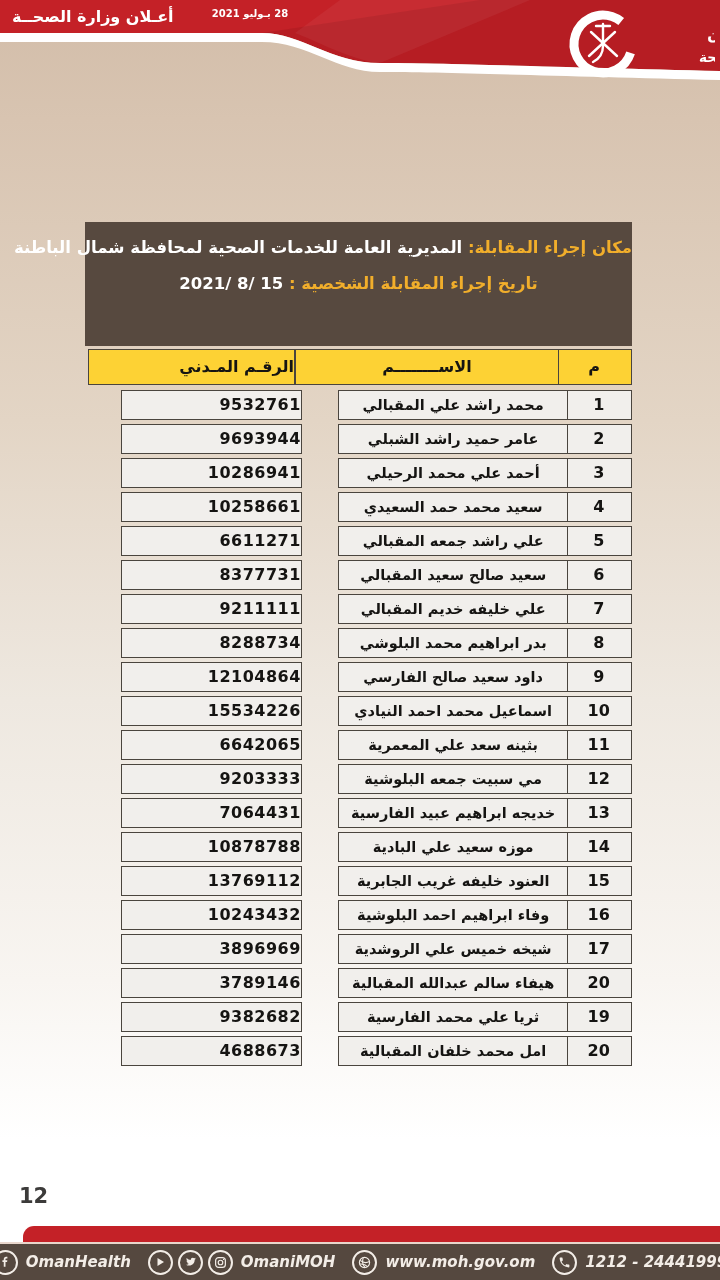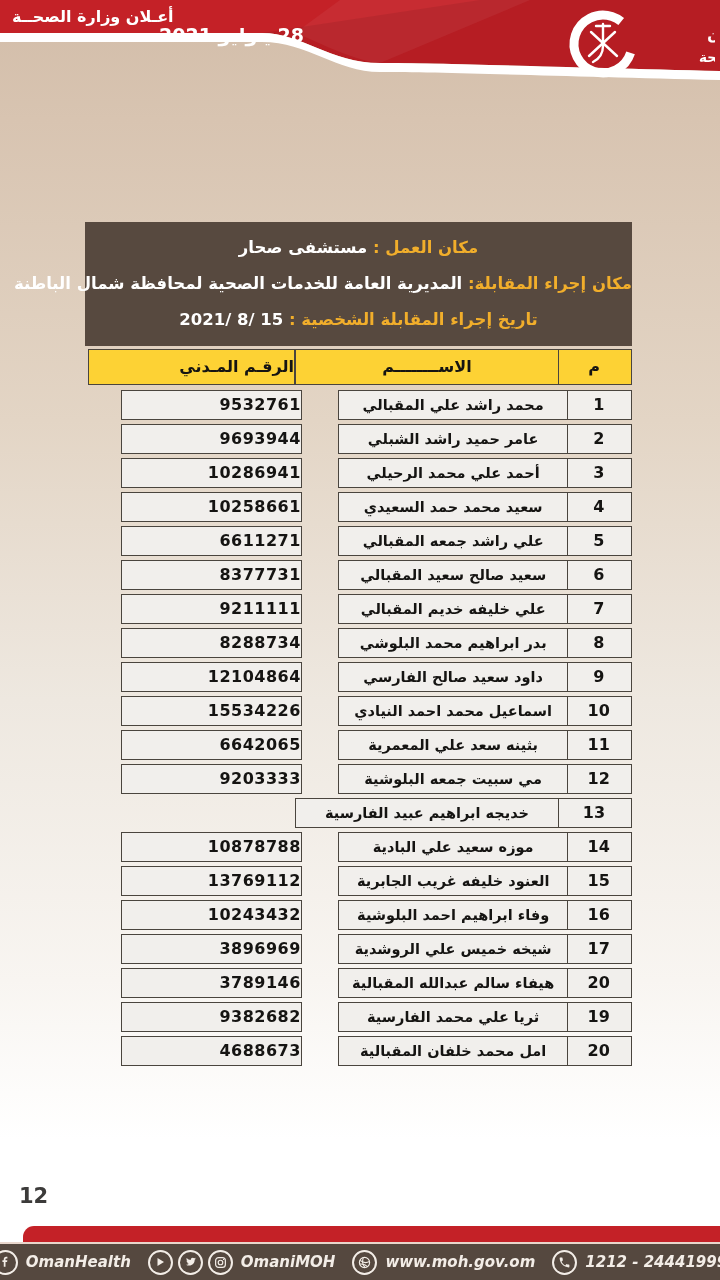--- a/index.html
+++ b/index.html
@@ -10,21 +10,21 @@
     font-family:"DejaVu Sans","Liberation Sans",sans-serif;
   }
   
   .band-svg{position:absolute;top:0;left:0;}
   .hdr-announce{
     position:absolute;top:7px;left:12px;width:215px;color:#fff;
     font-size:16px;font-weight:bold;text-align:left;white-space:nowrap;
   }
   .hdr-date{
     position:absolute;top:8px;left:196px;width:108px;color:#fff;
-    font-size:19px;font-weight:bold;text-align:center;white-space:nowrap;margin-top:16px;
+    font-size:10px;font-weight:bold;text-align:center;white-space:nowrap;
   }
   .logo{position:absolute;top:2px;left:565px;width:150px;height:84px;}
   
   .info-box{
     position:absolute;left:85px;top:222px;width:547px;height:124px;
     background:#57493f;padding-top:8px;
   }
   .info-line{height:36px;line-height:36px;text-align:center;font-weight:bold;font-size:16.5px;white-space:nowrap;}
   .info-line .lbl{color:#f1ae2b;}
   .info-line .val{color:#ffffff;}
@@ -91,24 +91,20 @@
       </g>
       <g fill="#ffffff" font-family="DejaVu Sans, sans-serif" font-weight="bold" transform="skewX(-6)">
         <text x="146" y="38" font-size="15" text-anchor="end" direction="rtl">سلطنة عمان</text>
         <text x="140" y="60" font-size="13.5" text-anchor="end" direction="rtl">وزارة الصحة</text>
       </g>
     </svg>
   </div>
 
   <div class="info-box" dir="rtl" lang="ar">
     <div class="info-line">
-      <span class="lbl">مكان العمل :</span>
-      <span class="val">مستشفى صحار</span>
-    </div>
-    <div class="info-line">
       <span class="lbl">مكان إجراء المقابلة:</span>
       <span class="val">المديرية العامة للخدمات الصحية لمحافظة شمال الباطنة</span>
     </div>
     <div class="info-line">
       <span class="lbl">تاريخ إجراء المقابلة الشخصية :</span>
       <span class="val" dir="ltr">2021/ 8/ 15</span>
     </div>
   </div>
 
   <div class="tbl" dir="rtl" lang="ar">
@@ -174,20 +170,21 @@
           <div class="c civ" dir="ltr">6642065</div>
         </div>
         <div class="t-row">
           <div class="c idx">12</div>
           <div class="c name">مي سبيت جمعه البلوشية</div>
           <div class="c civ" dir="ltr">9203333</div>
         </div>
         <div class="t-row">
           <div class="c idx">13</div>
           <div class="c name">خديجه ابراهيم عبيد الفارسية</div>
+          <div class="c civ" dir="ltr">7064431</div>
         </div>
         <div class="t-row">
           <div class="c idx">14</div>
           <div class="c name">موزه سعيد علي البادية</div>
           <div class="c civ" dir="ltr">10878788</div>
         </div>
         <div class="t-row">
           <div class="c idx">15</div>
           <div class="c name">العنود خليفه غريب الجابرية</div>
           <div class="c civ" dir="ltr">13769112</div>

